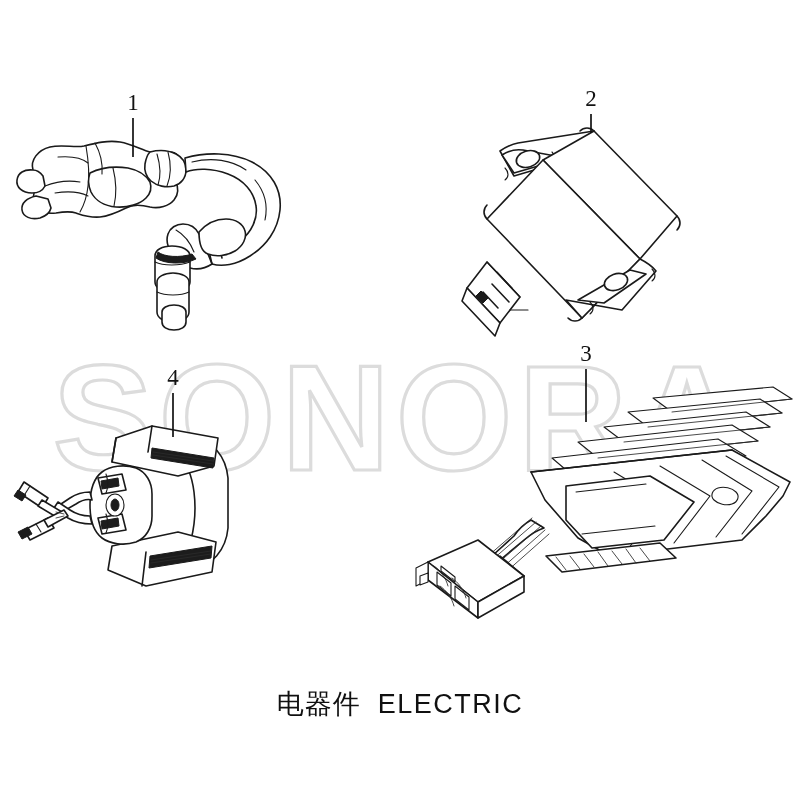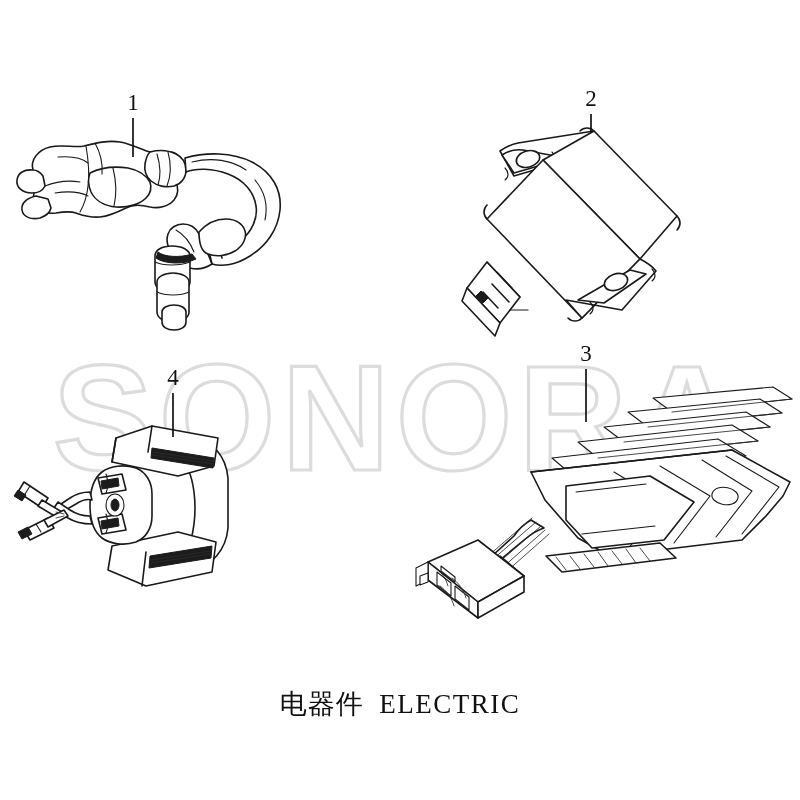--- a/index.html
+++ b/index.html
@@ -84,21 +84,21 @@
     stroke: #1a1a1a;
     stroke-width: 1;
     stroke-linejoin: round;
   }
   #caption {
     position: absolute;
     left: 0;
     top: 686px;
     width: 800px;
     text-align: center;
-    font-family: Liberation Serif, serif;
+    font-family: Liberation Sans, sans-serif;
     font-size: 27px;
     letter-spacing: 1px;
     color: #101010;
     white-space: pre;
   }
   #caption .cap-cn { font-size: 27px; }
   #caption .cap-en { font-size: 27px; letter-spacing: 1.5px; }
 </style>
 </head>
 <body>

